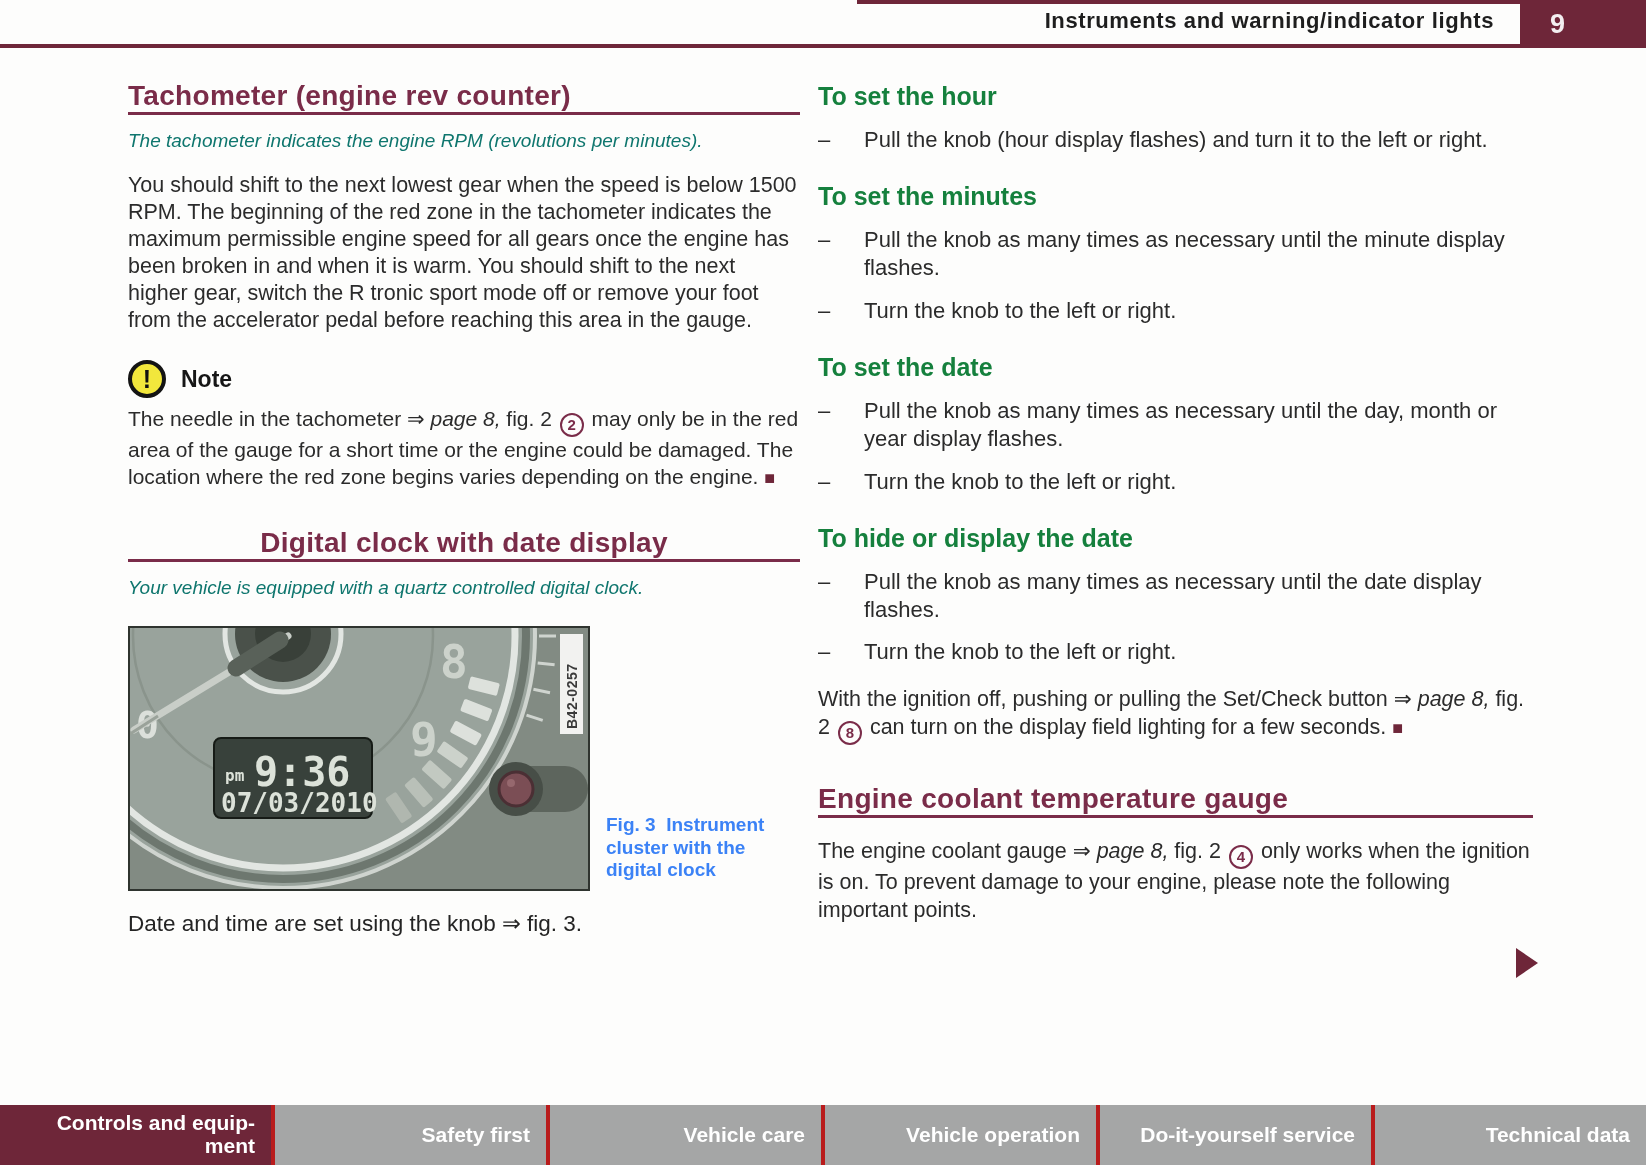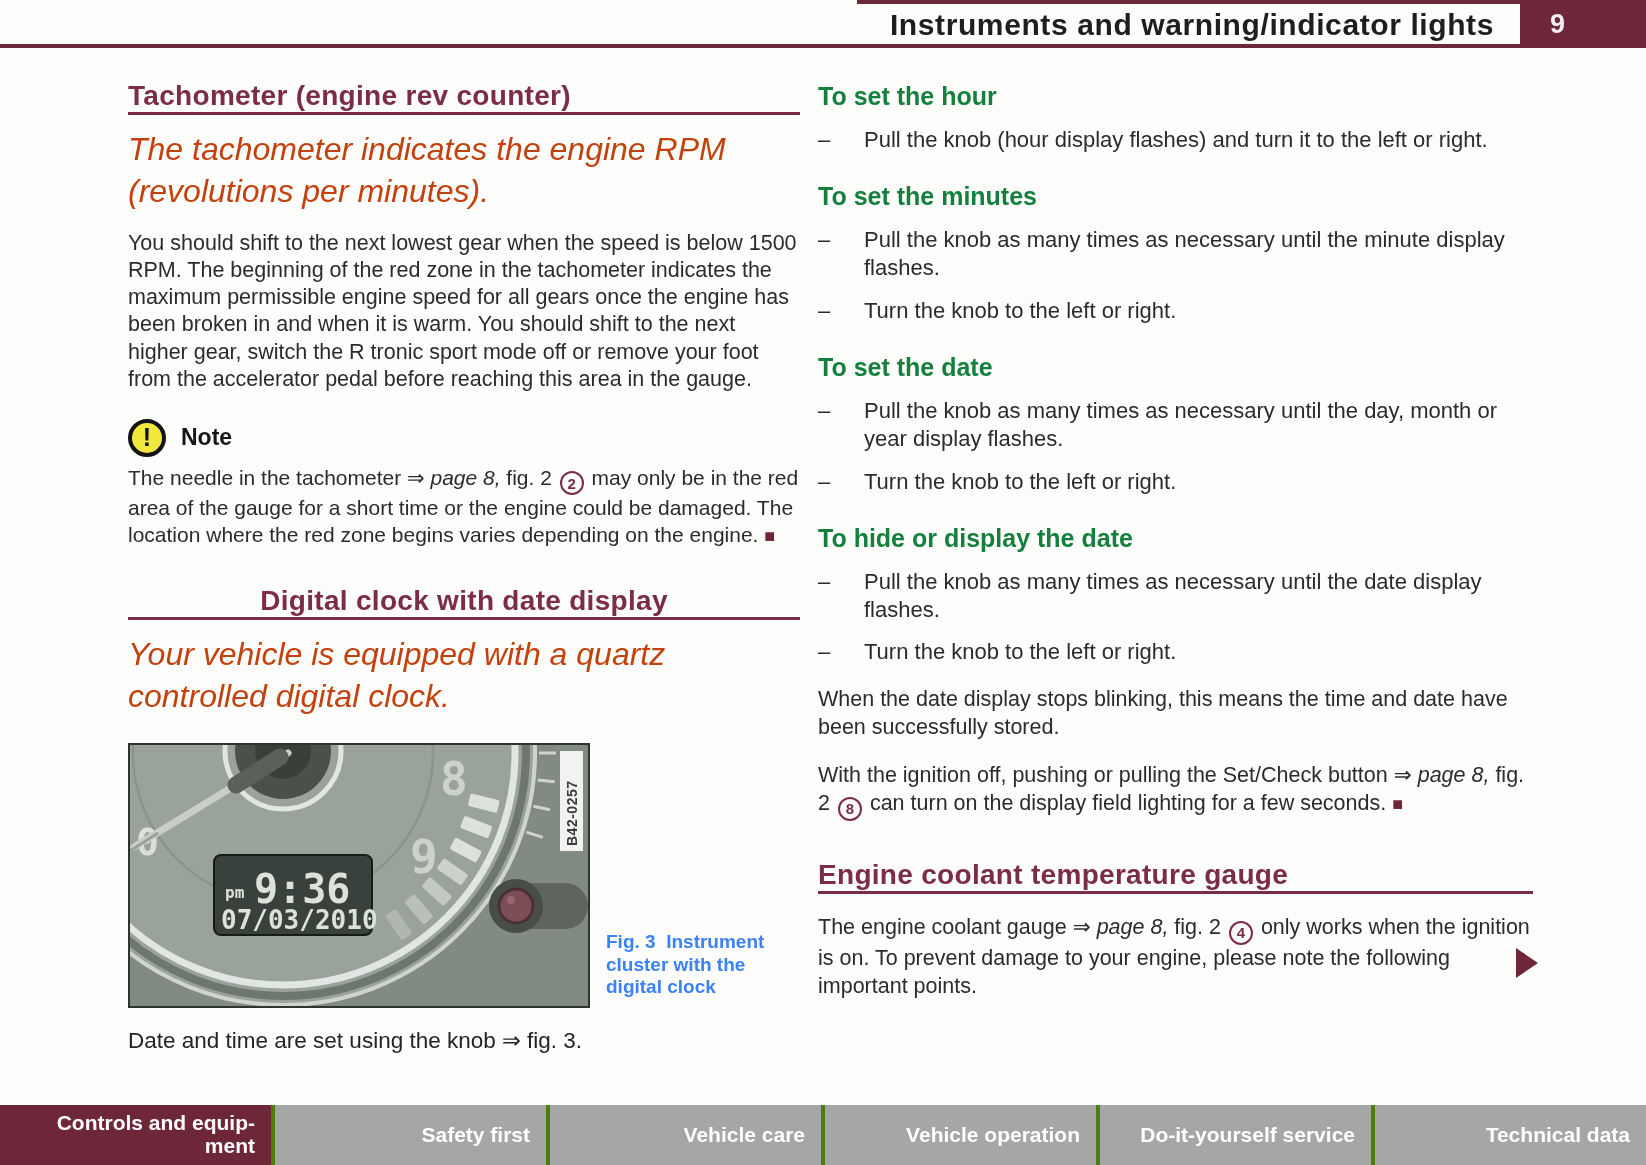--- a/index.html
+++ b/index.html
@@ -7,35 +7,35 @@
   .page {
     position:relative; width:1646px; height:1165px;
     background:#fdfdfc; overflow:hidden;
     font-family:"Liberation Sans", sans-serif; color:#2b2b2b;
   }
   
   .top-line { position:absolute; left:857px; right:0; top:0; height:4px; background:#6e2639; }
   .header-rule { position:absolute; left:0; right:0; top:44px; height:4px; background:#6e2639; }
   .header-title {
     position:absolute; right:152px; top:8px;
-    font-size:30px; font-weight:bold; color:#1e1e1e; letter-spacing:.6px;
+    font-size:22px; font-weight:bold; color:#1e1e1e; letter-spacing:.6px;
   }
   .page-num-box {
     position:absolute; right:0; top:0; width:126px; height:48px;
     background:#6e2639; color:#f3eef0; font-size:27px; font-weight:bold;
     display:flex; align-items:center; padding-left:30px;
   }
   
   .col-left  { position:absolute; left:128px; top:80px; width:672px; }
   .col-right { position:absolute; left:818px; top:80px; width:715px; }
   .section-title {
     font-size:28px; font-weight:bold; color:#7a2c49; letter-spacing:.3px;
     border-bottom:3px solid #7a2c49; margin-bottom:14px;
   }
-  .lead { font-style:italic; font-size:32px; line-height:1.3; color:#c2410c; margin-top:14px; }
+  .lead { font-style:italic; font-size:19px; line-height:1.3; color:#0f766e; margin-top:14px; }
   .body-p { font-size:21.5px; line-height:1.26; margin-top:18px; }
   
   .note-block { margin-top:26px; }
   .note-head { display:flex; align-items:center; gap:15px; }
   .note-icon {
     width:38px; height:38px; border-radius:50%; background:#f2e73c;
     border:4px solid #141414; display:flex; align-items:center; justify-content:center;
     font-weight:bold; font-size:25px; color:#101010; flex-shrink:0;
   }
   .note-label { font-weight:bold; font-size:23px; color:#161616; }
@@ -61,21 +61,21 @@
   .sub-head.first { margin-top:2px; }
   .bullet { display:flex; font-size:22px; line-height:1.27; margin-top:15px; color:#2b2b2b; }
   .bullet .dash { width:46px; flex-shrink:0; }
   .r-para { font-size:21.5px; line-height:1.3; margin-top:20px; }
   .engine-title { margin-top:38px; }
   .cont-arrow {
     position:absolute; left:1516px; top:948px; width:0; height:0;
     border-left:22px solid #6e2639; border-top:15px solid transparent; border-bottom:15px solid transparent;
   }
   
-  .footer { position:absolute; left:0; right:0; bottom:0; height:60px; display:flex; gap:4px; background:#4d7c0f; }
+  .footer { position:absolute; left:0; right:0; bottom:0; height:60px; display:flex; gap:4px; background:#b91c1c; }
   .tab {
     flex:1; background:#a5a6a6; color:#fff; font-weight:bold; font-size:21px;
     display:flex; align-items:center; justify-content:flex-end; text-align:right;
     padding-right:16px; line-height:1.08; white-space:pre-line;
   }
   .tab.active { background:#6e2639; }
   
 </style>
 </head>
 <body>
@@ -218,21 +218,20 @@
     <div class="sub-head">To hide or display the date</div>
     <div class="bullet">
       <span class="dash">–</span>
       <span>Pull the knob as many times as necessary until the date display flashes.</span>
     </div>
     <div class="bullet">
       <span class="dash">–</span>
       <span>Turn the knob to the left or right.</span>
     </div>
 
-    <div class="r-para">When the date display stops blinking, this means the time and date have been successfully stored.</div>
 
     <div class="r-para">
       <span>With the ignition off, pushing or pulling the Set/Check button </span><span>⇒ </span><span class="ref-it">page 8,</span><span> fig. 2 </span><span class="circled-num">8</span><span> can turn on the display field lighting for a few seconds. </span><span class="end-square">■</span>
     </div>
 
     <div class="section-title engine-title">Engine coolant temperature gauge</div>
 
     <div class="r-para">
       <span>The engine coolant gauge </span><span>⇒ </span><span class="ref-it">page 8,</span><span> fig. 2 </span><span class="circled-num">4</span><span> only works when the ignition is on. To prevent damage to your engine, please note the following important points.</span>
     </div>

